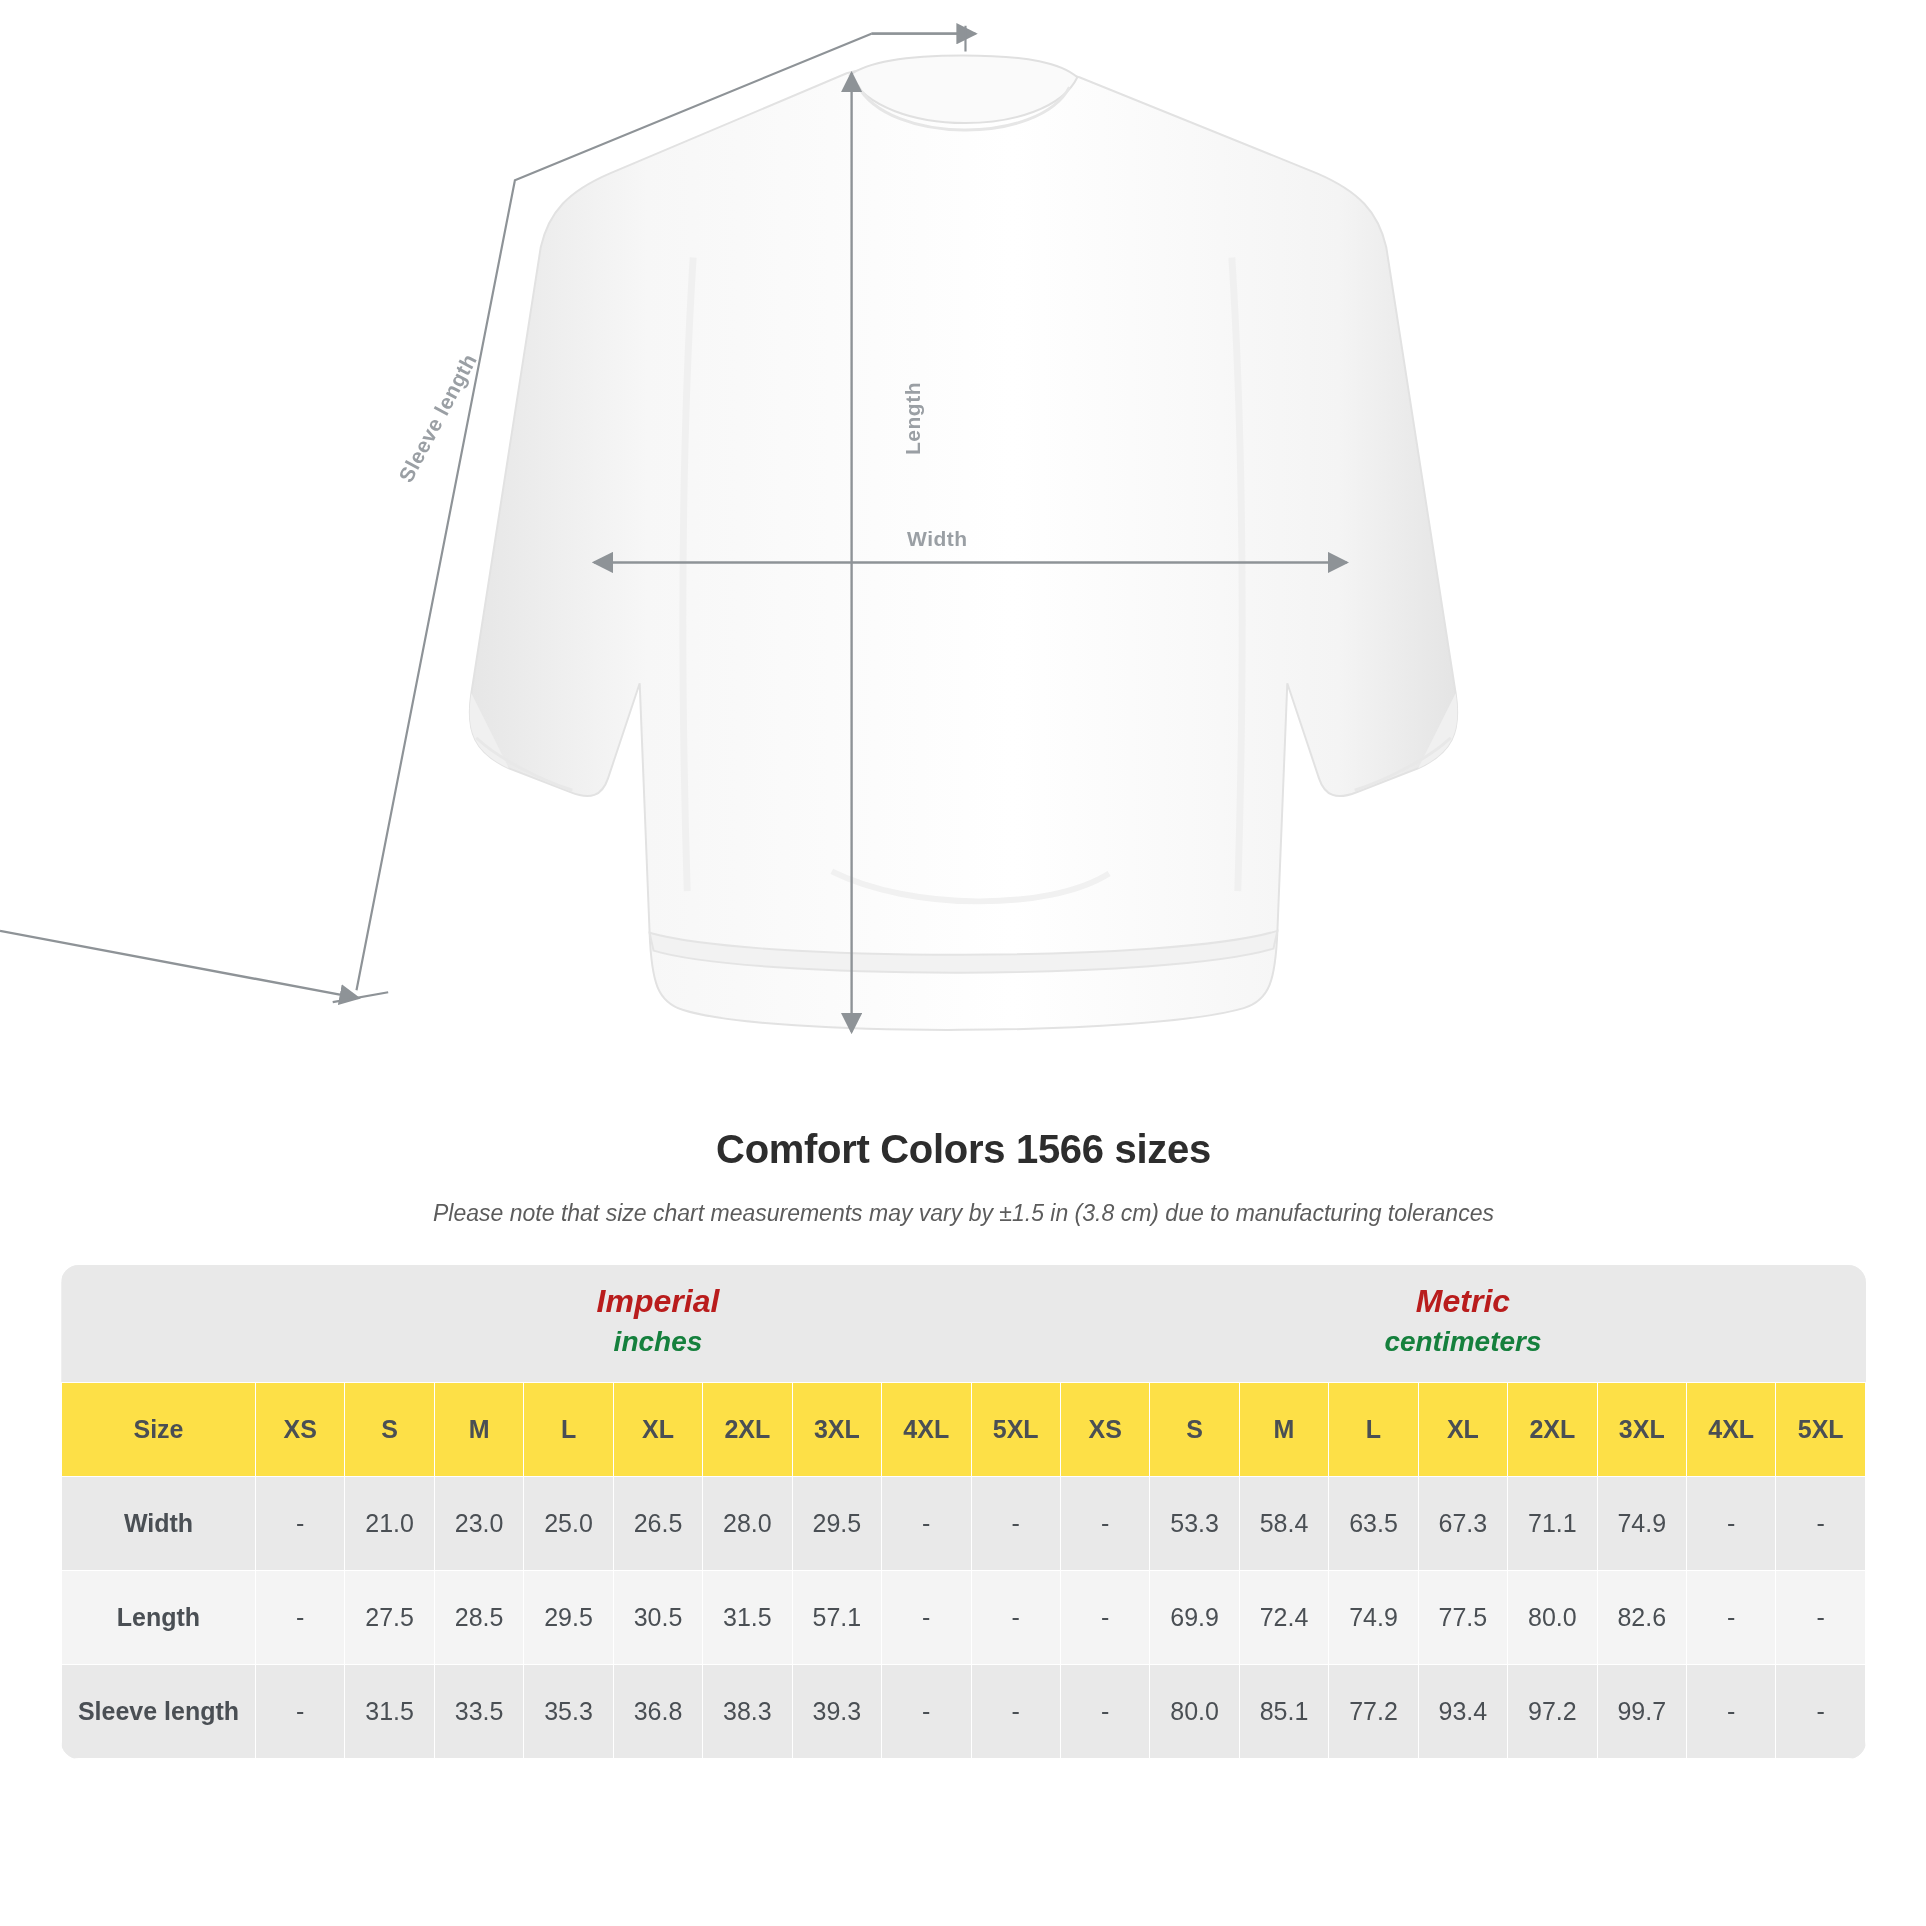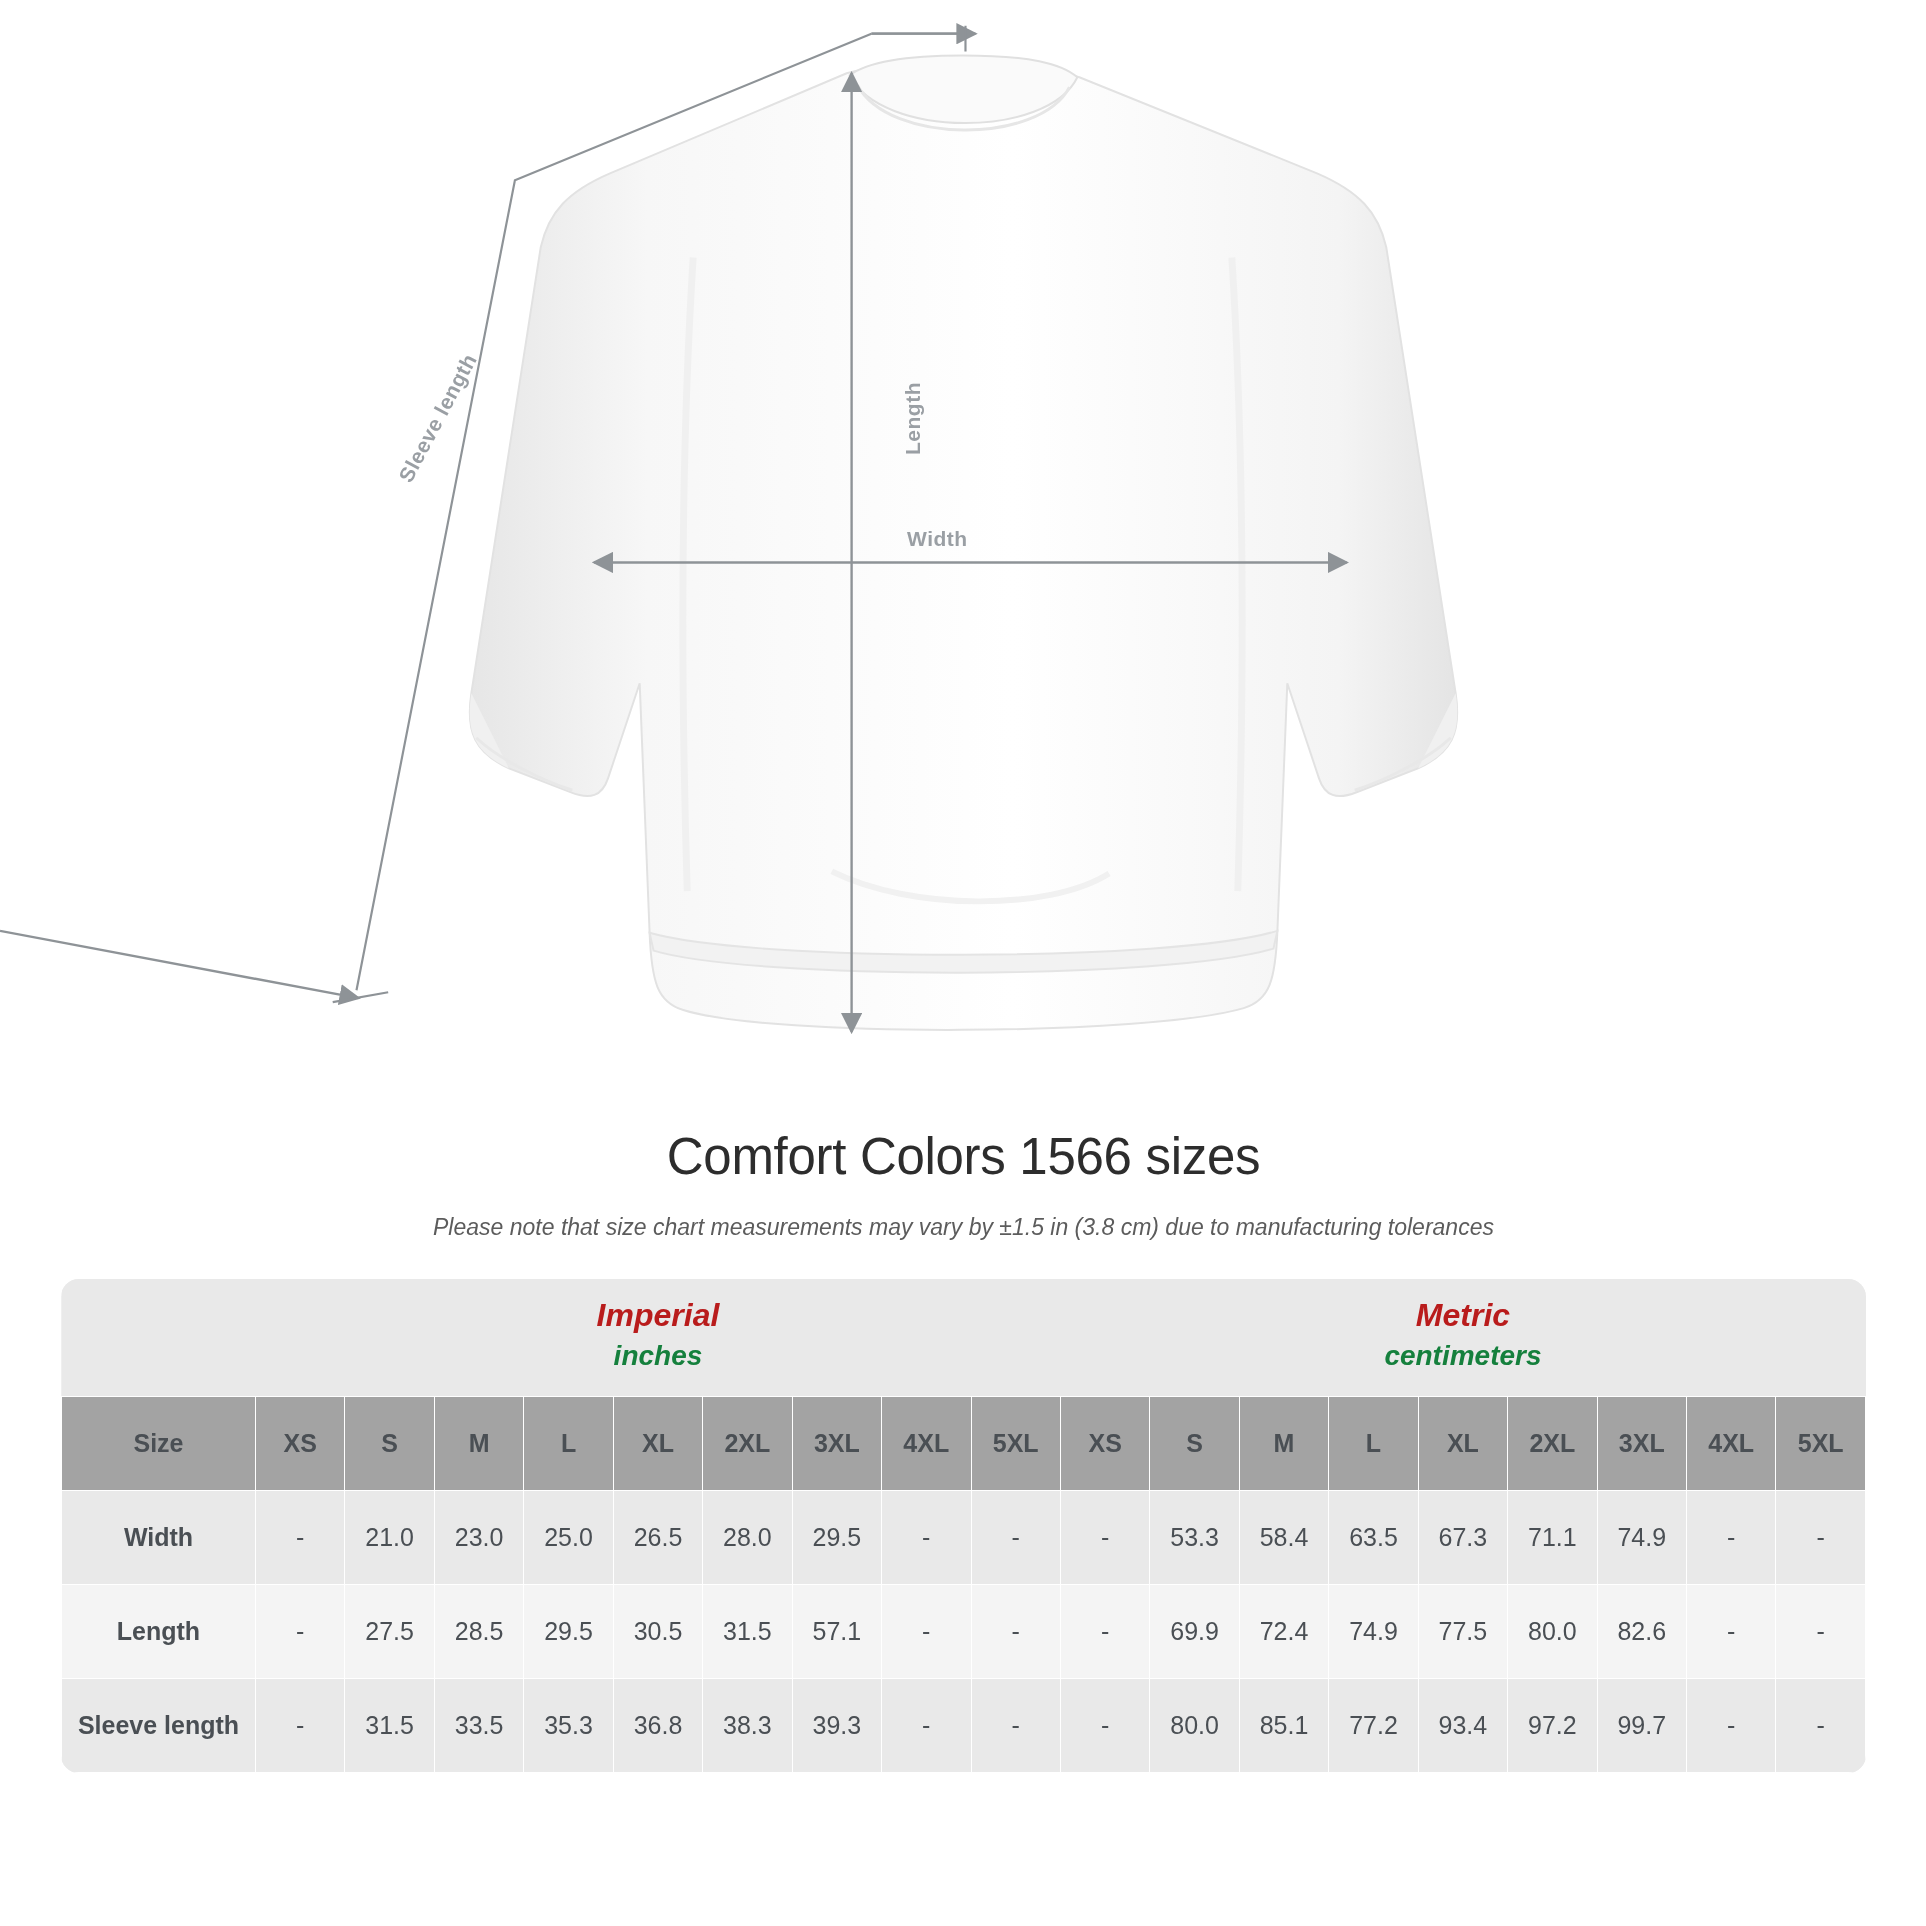--- a/index.html
+++ b/index.html
@@ -47,22 +47,22 @@
     transform: rotate(-62deg);
     transform-origin: left top;
   }
 
   
   .title-block {
     text-align: center;
     margin-top: 8px;
   }
   .chart-title {
-    font-size: 51px;
-    font-weight: normal;
+    font-size: 40px;
+    font-weight: bold;
     color: #2d2d2d;
     letter-spacing: -0.3px;
   }
   .chart-note {
     font-size: 23px;
     font-style: italic;
     color: #5c5c5c;
     margin-top: 28px;
   }
 
@@ -97,21 +97,21 @@
     color: #b91c1c;
     line-height: 1.15;
   }
   .unit-sub {
     font-size: 28px;
     font-style: italic;
     color: #15803d;
     line-height: 1.6;
   }
   .row-head {
-    background: #a3a3a3;
+    background: #fde047;
     height: 91px;
     font-weight: bold;
     color: #55595e;
     font-size: 26px;
   }
   tr.band-a td { background: #e9e9e9; }
   tr.band-b td { background: #f4f4f4; }
   tr.data-row td { height: 91px; }
   td.label-cell {
     font-weight: bold;

